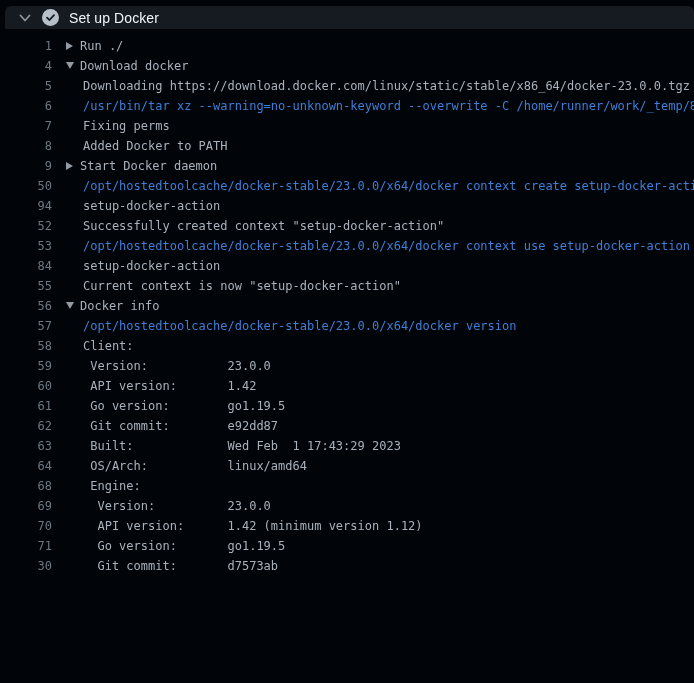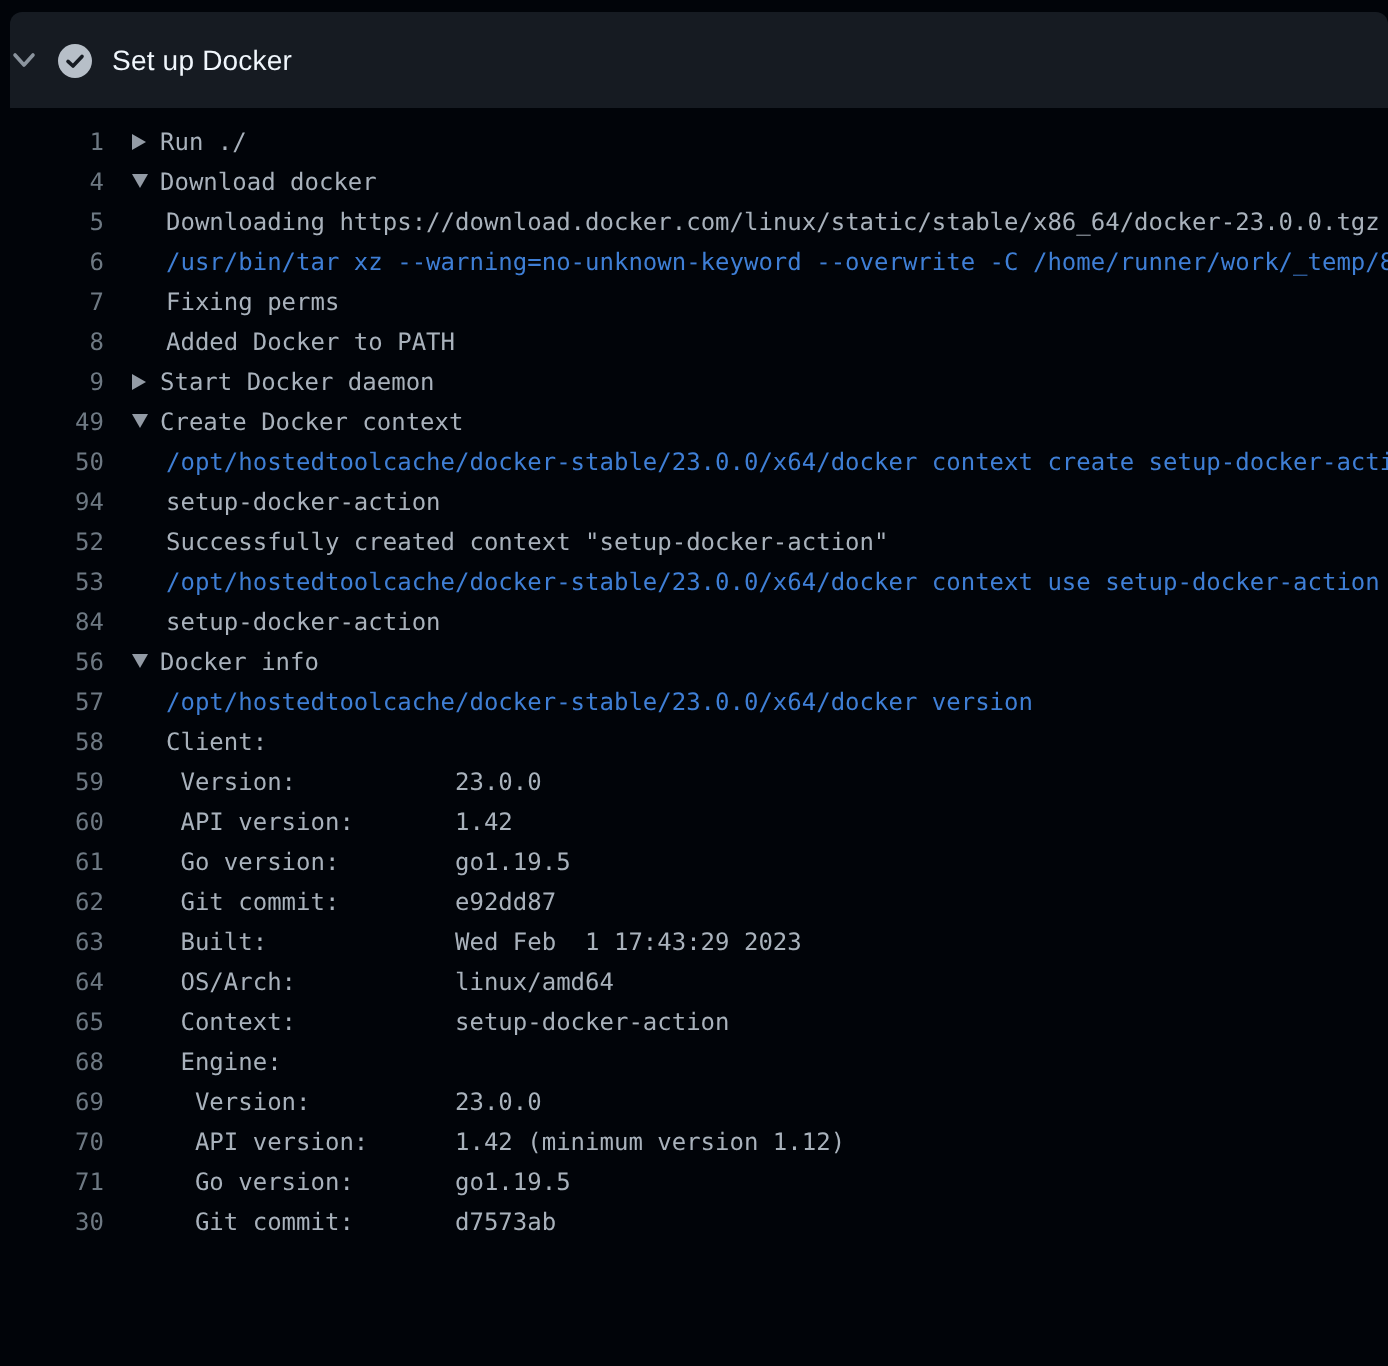--- a/index.html
+++ b/index.html
@@ -16,24 +16,25 @@
   }
   *{box-sizing:border-box;}
   html,body{margin:0;padding:0;}
   body{
     width:694px;height:683px;overflow:hidden;
     background:var(--page-bg);
     font-family:"DejaVu Sans Mono",monospace;
   }
   .step-header{
     margin:6px 0 0 5px;
-    width:689px;height:48px;
+    width:689px;height:23px;
     background:var(--header-bg);
     border-radius:6px 6px 0 0;
     display:flex;align-items:center;
+    padding-left:13px;
     cursor:pointer;
   }
   .chev{width:14px;height:14px;flex:0 0 auto;}
   .status{width:17px;height:17px;flex:0 0 auto;margin-left:10px;}
   .step-title{
     margin-left:10px;
     font-family:"Liberation Sans","DejaVu Sans",sans-serif;
     font-size:14px;color:var(--header-text);
     letter-spacing:0.1px;
   }
@@ -99,34 +100,33 @@
 </div>
 
 <div class="log">
     <div class="row"><span class="ln">1</span><span class="ct"><span class="tgl"><i class="tri right"></i></span><span>Run ./</span></span></div>
     <div class="row"><span class="ln">4</span><span class="ct"><span class="tgl"><i class="tri down"></i></span><span>Download docker</span></span></div>
     <div class="row child"><span class="ln">5</span><span class="ct"><span>Downloading </span><a class="lk">https://download.docker.com/linux/static/stable/x86_64/docker-23.0.0.tgz</a></span></div>
     <div class="row child"><span class="ln">6</span><span class="ct cmd"><span>/usr/bin/tar xz --warning=no-unknown-keyword --overwrite -C /home/runner/work/_temp/8c91</span></span></div>
     <div class="row child"><span class="ln">7</span><span class="ct"><span>Fixing perms</span></span></div>
     <div class="row child"><span class="ln">8</span><span class="ct"><span>Added Docker to PATH</span></span></div>
     <div class="row"><span class="ln">9</span><span class="ct"><span class="tgl"><i class="tri right"></i></span><span>Start Docker daemon</span></span></div>
-    <div class="row"><span class="ln">49</span><span class="ct"><span class="tgl"><i class="tri down"></i></span><span>Create Docker context</span></span></div>
     <div class="row child"><span class="ln">50</span><span class="ct cmd"><span>/opt/hostedtoolcache/docker-stable/23.0.0/x64/docker context create setup-docker-action</span></span></div>
     <div class="row child"><span class="ln">94</span><span class="ct"><span>setup-docker-action</span></span></div>
     <div class="row child"><span class="ln">52</span><span class="ct"><span>Successfully created context "setup-docker-action"</span></span></div>
     <div class="row child"><span class="ln">53</span><span class="ct cmd"><span>/opt/hostedtoolcache/docker-stable/23.0.0/x64/docker context use setup-docker-action</span></span></div>
     <div class="row child"><span class="ln">84</span><span class="ct"><span>setup-docker-action</span></span></div>
+    <div class="row child"><span class="ln">55</span><span class="ct"><span>Current context is now "setup-docker-action"</span></span></div>
     <div class="row"><span class="ln">56</span><span class="ct"><span class="tgl"><i class="tri down"></i></span><span>Docker info</span></span></div>
     <div class="row child"><span class="ln">57</span><span class="ct cmd"><span>/opt/hostedtoolcache/docker-stable/23.0.0/x64/docker version</span></span></div>
     <div class="row child"><span class="ln">58</span><span class="ct"><span>Client:</span></span></div>
     <div class="row child"><span class="ln">59</span><span class="ct"><span> Version:           23.0.0</span></span></div>
     <div class="row child"><span class="ln">60</span><span class="ct"><span> API version:       1.42</span></span></div>
     <div class="row child"><span class="ln">61</span><span class="ct"><span> Go version:        go1.19.5</span></span></div>
     <div class="row child"><span class="ln">62</span><span class="ct"><span> Git commit:        e92dd87</span></span></div>
     <div class="row child"><span class="ln">63</span><span class="ct"><span> Built:             Wed Feb  1 17:43:29 2023</span></span></div>
     <div class="row child"><span class="ln">64</span><span class="ct"><span> OS/Arch:           linux/amd64</span></span></div>
-    <div class="row child"><span class="ln">65</span><span class="ct"><span> Context:           setup-docker-action</span></span></div>
     <div class="row child"><span class="ln">68</span><span class="ct"><span> Engine:</span></span></div>
     <div class="row child"><span class="ln">69</span><span class="ct"><span>  Version:          23.0.0</span></span></div>
     <div class="row child"><span class="ln">70</span><span class="ct"><span>  API version:      1.42 (minimum version 1.12)</span></span></div>
     <div class="row child"><span class="ln">71</span><span class="ct"><span>  Go version:       go1.19.5</span></span></div>
     <div class="row child"><span class="ln">30</span><span class="ct"><span>  Git commit:       d7573ab</span></span></div>
   </div>
 
 </body></html>

